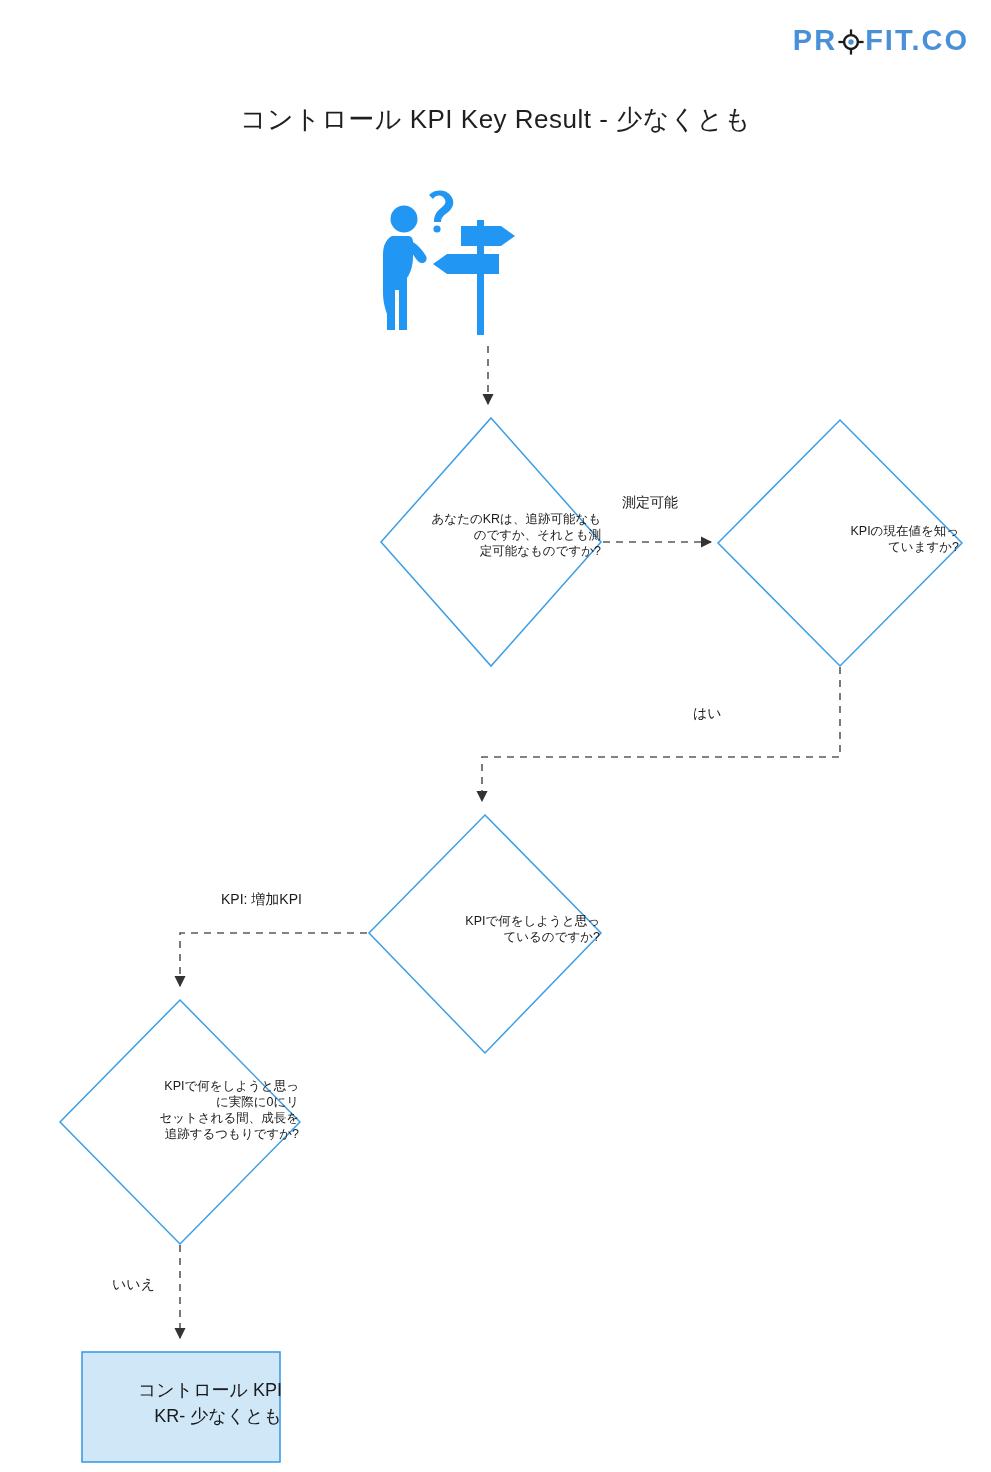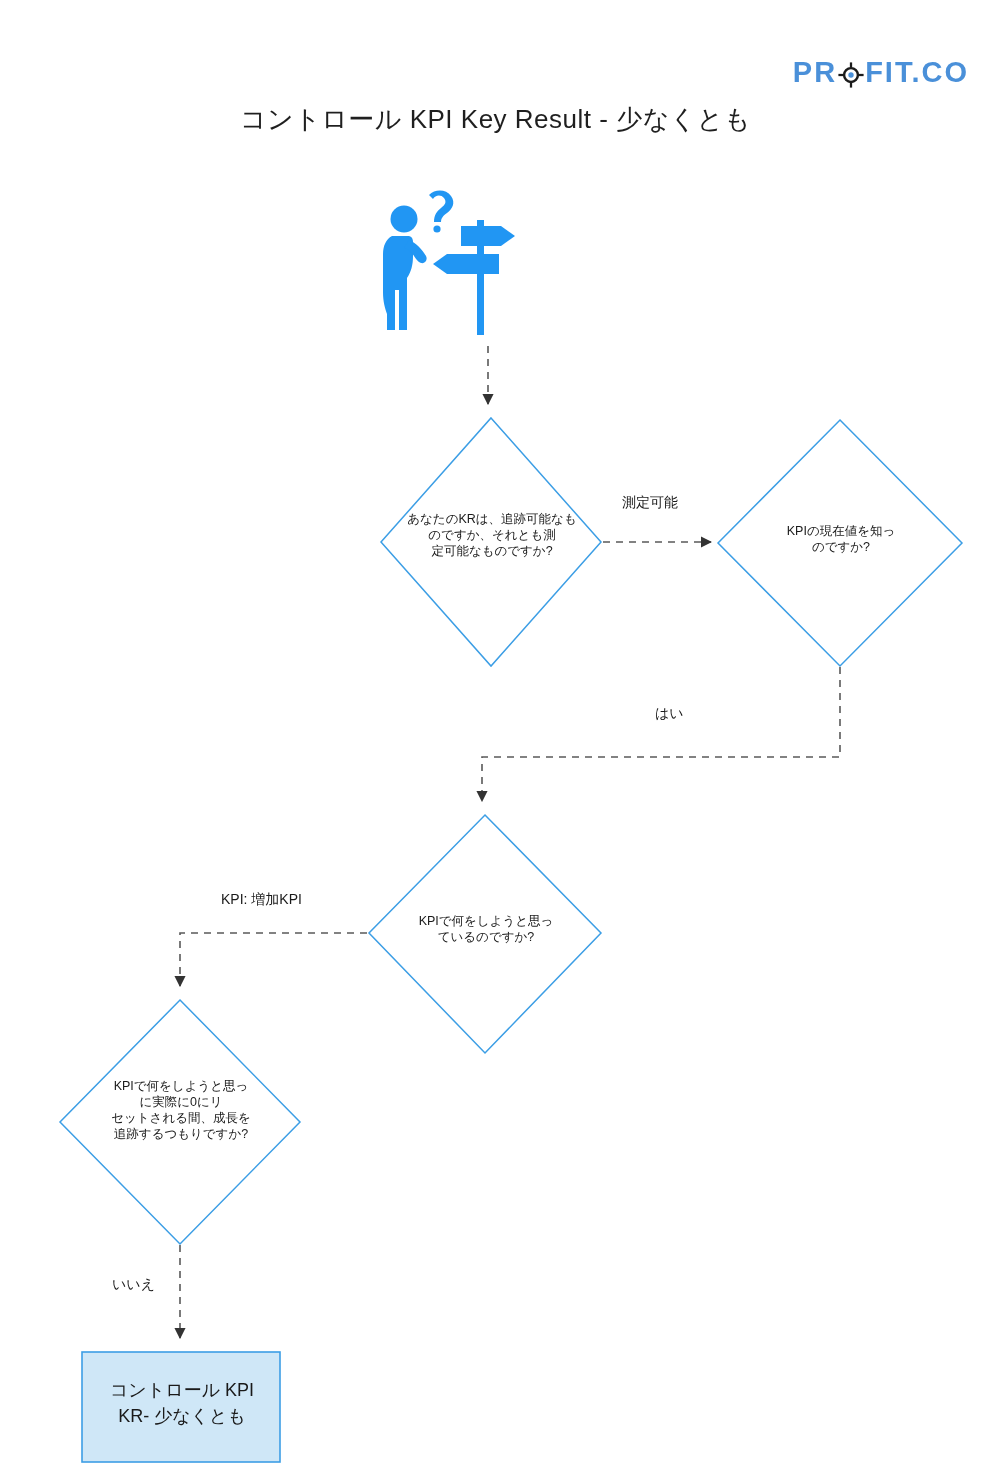--- a/index.html
+++ b/index.html
@@ -23,23 +23,22 @@
     width: 991px;
     height: 1472px;
   }
 
   
   .logo {
     position: absolute;
     top: 26px;
     right: 22px;
     display: flex;
-    align-items: flex-end;
+    align-items: center;
     letter-spacing: 2px;
-    margin-top: 32px;
   }
   .logo-text {
     font-size: 29px;
     font-weight: bold;
     color: #4a90d9;
     line-height: 1;
   }
   .logo-mark {
     display: inline-block;
     width: 26px;
@@ -67,21 +66,21 @@
     position: absolute;
     left: 383px;
     top: 182px;
     width: 160px;
     height: 165px;
   }
 
   
   .node-text {
     position: absolute;
-    text-align: center;
+    text-align: right;
     color: #1a1a1a;
     line-height: 1.28;
     pointer-events: none;
   }
   .diamond-text {
     font-size: 12.5px;
   }
   .diamond-text.d1 { left: 383px; top: 511px; width: 218px; }
   .diamond-text.d2 { left: 723px; top: 523px; width: 236px; }
   .diamond-text.d3 { left: 372px; top: 913px; width: 228px; }
@@ -96,21 +95,21 @@
   }
 
   
   .edge-label {
     position: absolute;
     font-size: 14px;
     color: #1a1a1a;
     white-space: nowrap;
   }
   .edge-label.measurable { left: 622px; top: 494px; }
-  .edge-label.yes        { left: 655px; top: 705px; }
+  .edge-label.yes        { left: 693px; top: 705px; }
   .edge-label.kpi-inc    { left: 221px; top: 891px; }
   .edge-label.no         { left: 112px; top: 1276px; font-family: Liberation Serif, serif; }
 </style>
 </head>
 <body>
 
 <div class="logo">
   <span class="logo-text">PR</span>
   <span class="logo-mark">
     <svg viewBox="0 0 32 32" width="26" height="26" aria-hidden="true">
@@ -178,21 +177,21 @@
 </svg>
 
 <div class="node-text diamond-text d1">
   <div>あなたのKRは、追跡可能なも</div>
   <div>のですか、それとも測</div>
   <div>定可能なものですか?</div>
 </div>
 
 <div class="node-text diamond-text d2">
   <div>KPIの現在値を知っ</div>
-  <div>のですか?</div>
+  <div>ていますか?</div>
 </div>
 
 <div class="node-text diamond-text d3">
   <div>KPIで何をしようと思っ</div>
   <div>ているのですか?</div>
 </div>
 
 <div class="node-text diamond-text d4">
   <div>KPIで何をしようと思っ</div>
   <div>に実際に0にリ</div>

